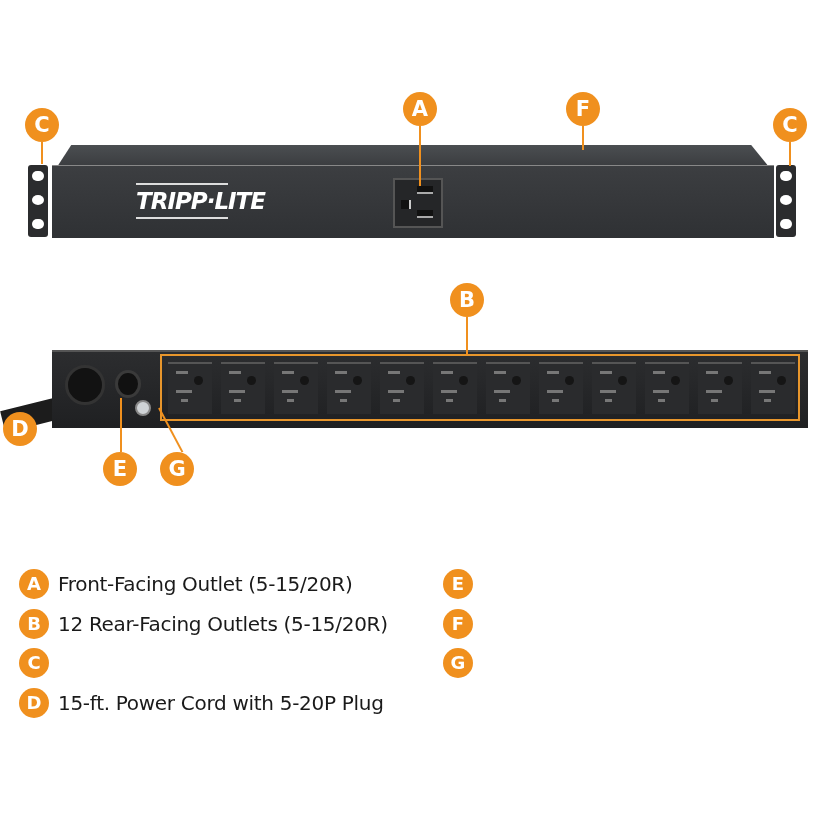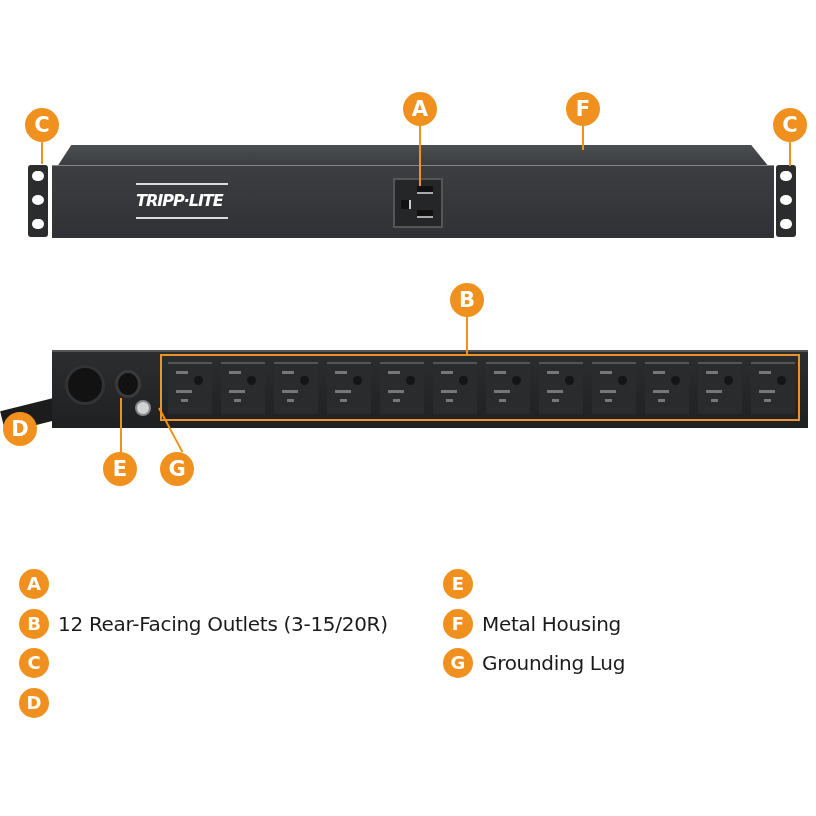--- a/index.html
+++ b/index.html
@@ -5,21 +5,21 @@
   html, body { margin:0; padding:0; background:#ffffff; }
   body { width:816px; height:816px; position:relative; overflow:hidden; font-family:"DejaVu Sans", sans-serif; }
   .abs { position:absolute; }
   .badge { position:absolute; width:34px; height:34px; border-radius:50%; background:#f0901e; color:#fff; font-weight:bold; font-size:21px; line-height:34px; text-align:center; font-family:"DejaVu Sans", sans-serif; }
   .leader { position:absolute; background:#f0901e; }
   
   .front-top { position:absolute; left:57px; top:145px; width:712px; height:22px; background:linear-gradient(#4b4e51,#3a3c3f); clip-path:polygon(2% 0,97.5% 0,100% 100%,0 100%); }
   .front-face { position:absolute; left:52px; top:165px; width:722px; height:72px; background:linear-gradient(#3c3e41,#2f3134); border-top:1px solid #888; }
   .bracket { position:absolute; top:165px; width:20px; height:72px; background:#2b2c2e; border-radius:3px; }
   .bracket .hole { position:absolute; left:4px; width:12px; height:10px; background:#fff; border-radius:5px; }
-  .logo { position:absolute; left:136px; top:183px; width:92px; height:32px; color:#fff; font-weight:bold; font-style:italic; font-size:16px; letter-spacing:-1px; text-align:left; line-height:32px; border-top:2px solid #ddd; border-bottom:2px solid #ddd; font-family:"DejaVu Sans", sans-serif; }
+  .logo { position:absolute; left:136px; top:183px; width:92px; height:32px; color:#fff; font-weight:bold; font-style:italic; font-size:23px; letter-spacing:-1px; text-align:left; line-height:32px; border-top:2px solid #ddd; border-bottom:2px solid #ddd; font-family:"DejaVu Sans", sans-serif; }
   .front-outlet { position:absolute; left:393px; top:178px; width:46px; height:46px; background:#252628; border:2px solid #555; }
   
   .rear { position:absolute; left:52px; top:350px; width:756px; height:76px; background:linear-gradient(#2c2d2f,#1f2022); border-top:2px solid #555; }
   .outlet-box { position:absolute; left:160px; top:354px; width:640px; height:67px; border:2px solid #e8962c; box-sizing:border-box; }
   .outlet { position:absolute; top:362px; width:44px; height:52px; background:#2a2b2d; border-top:2px solid #555; box-sizing:border-box; }
   .outlet .slot1 { position:absolute; left:8px; top:7px; width:12px; height:3px; background:#777; }
   .outlet .slot2 { position:absolute; left:26px; top:12px; width:9px; height:9px; border-radius:50%; background:#151515; }
   .outlet .slot3 { position:absolute; left:8px; top:26px; width:16px; height:3px; background:#777; }
   .outlet .slot4 { position:absolute; left:13px; top:35px; width:7px; height:3px; background:#777; }
   .cord { position:absolute; left:0px; top:388px; width:95px; height:22px; background:#1c1c1c; border-radius:0 12px 12px 0; transform:rotate(-14deg); transform-origin:right center; }
@@ -149,35 +149,35 @@
   <div class="badge" style="left:3px;top:412px;">D</div>
   <div class="badge" style="left:103px;top:452px;">E</div>
   <div class="leader" style="left:120px;top:398px;width:2px;height:54px;"></div>
   <div class="badge" style="left:160px;top:452px;">G</div>
   <div class="leader" style="left:158px;top:408px;width:2px;height:50px;transform:rotate(-28deg);transform-origin:top;"></div>
 </div>
 
 <div>
   <div class="legend-item" style="left:19px;top:568px;">
     <span class="lb">A</span>
+    <span class="txt">Front-Facing Outlet (5-15/20R)</span>
   </div>
   <div class="legend-item" style="left:19px;top:608px;">
     <span class="lb">B</span>
-    <span class="txt">12 Rear-Facing Outlets (3-15/20R)</span>
+    <span class="txt">12 Rear-Facing Outlets (5-15/20R)</span>
   </div>
   <div class="legend-item" style="left:19px;top:647px;">
     <span class="lb">C</span>
   </div>
   <div class="legend-item" style="left:19px;top:687px;">
     <span class="lb">D</span>
+    <span class="txt">15-ft. Power Cord with 5-20P Plug</span>
   </div>
   <div class="legend-item" style="left:443px;top:568px;">
     <span class="lb">E</span>
   </div>
   <div class="legend-item" style="left:443px;top:608px;">
     <span class="lb">F</span>
-    <span class="txt">Metal Housing</span>
   </div>
   <div class="legend-item" style="left:443px;top:647px;">
     <span class="lb">G</span>
-    <span class="txt">Grounding Lug</span>
   </div>
 </div>
 
 </body></html>

